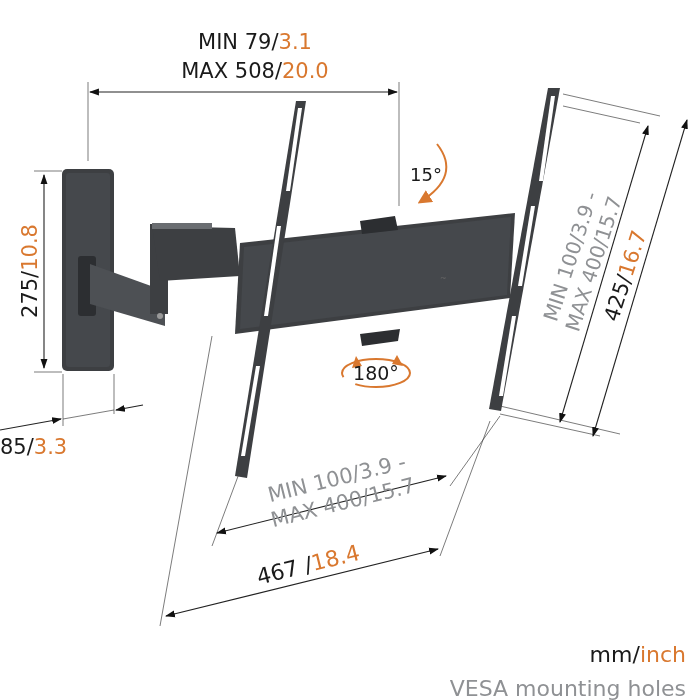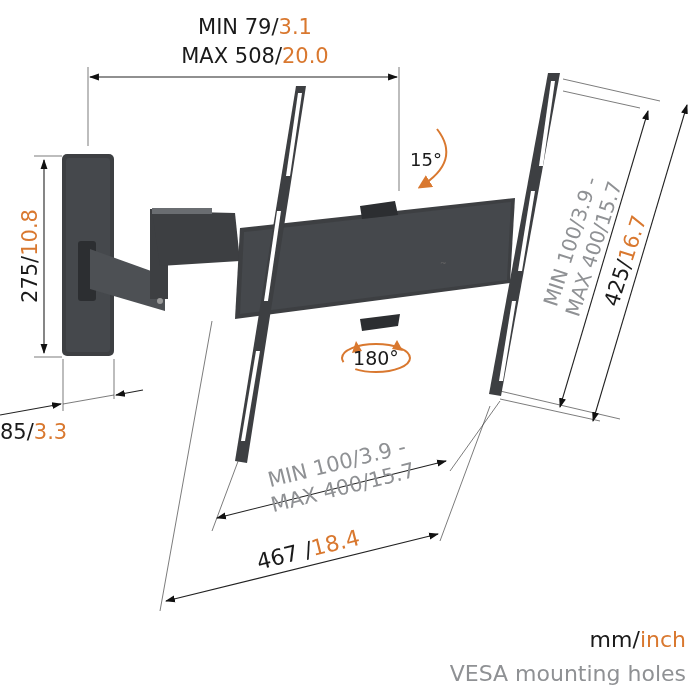--- a/index.html
+++ b/index.html
@@ -1,17 +1,17 @@
 <!DOCTYPE html>
 <html><head>
   <meta charset="utf-8">
   <style>
     html, body { margin: 0; padding: 0; background: #ffffff; }
     body { width: 700px; height: 700px; overflow: hidden; position: relative; font-family: "Liberation Sans", "DejaVu Sans", sans-serif; }
-    #stage { position: absolute; left: 0; top: 1px; width: 700px; height: 544px; }
+    #stage { position: absolute; left: 0; top: 16px; width: 700px; height: 544px; }
     svg text { font-family: "DejaVu Sans", "Liberation Sans", sans-serif; }
     .dim-black { fill: #1a1a1a; }
     .dim-orange { fill: #d9782f; }
     .dim-grey { fill: #8f9194; }
     .line { stroke: #222; stroke-width: 1.1; fill: none; }
     .thin { stroke: #444; stroke-width: 0.7; fill: none; }
     .metal { fill: #3d3f42; }
     .metal-dark { fill: #2c2e31; }
     .metal-light { fill: #4d5054; }
     .slot { fill: #ffffff; }

